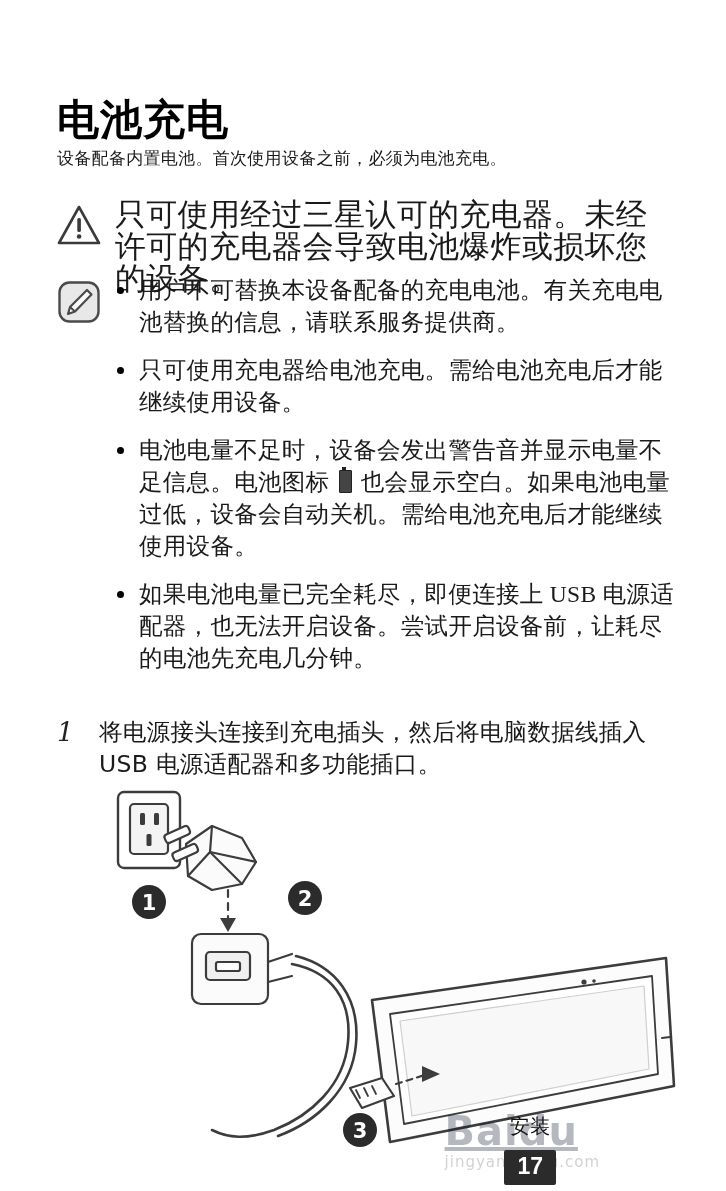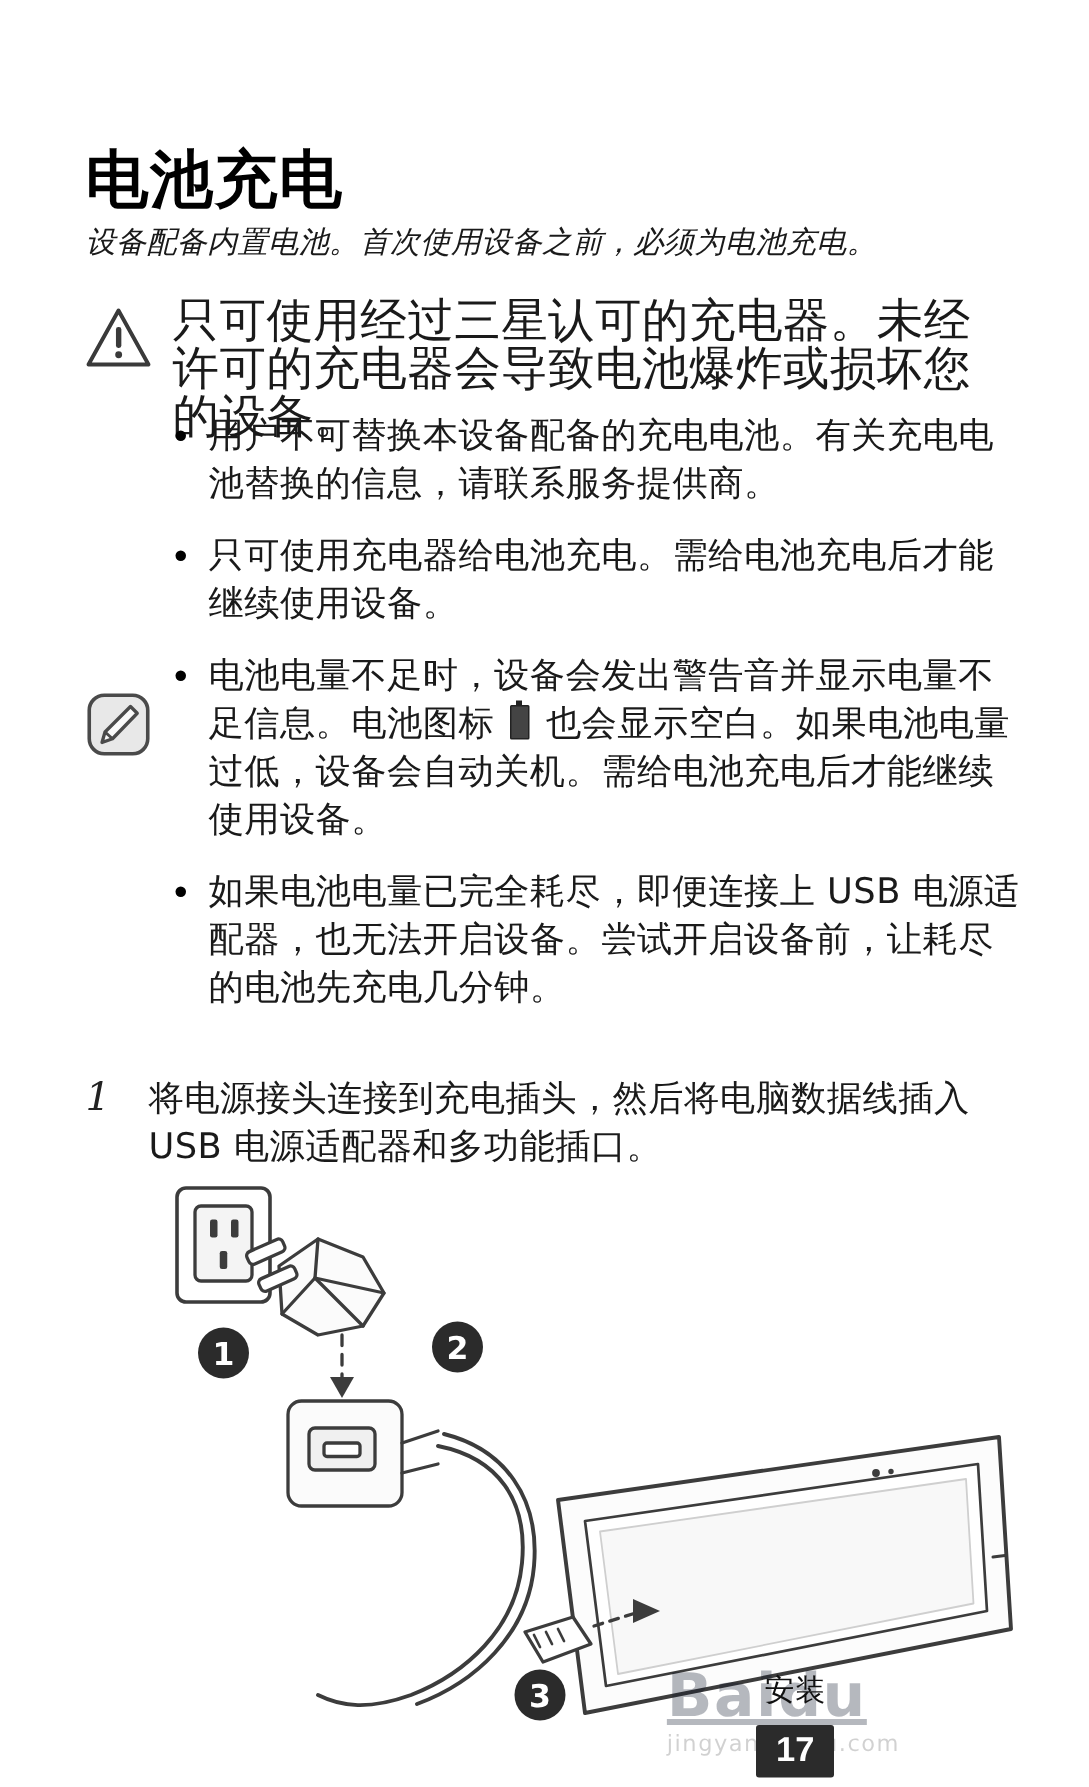--- a/index.html
+++ b/index.html
@@ -28,24 +28,23 @@
     font-size: 42px;
     font-weight: bold;
     letter-spacing: 1px;
     color: #000;
   }
   .intro {
     position: absolute;
     left: 57px;
     top: 110px;
     width: 615px;
-    font-size: 20px;
+    font-size: 17px;
     line-height: 31px;
     letter-spacing: 0.3px;
-    font-style: italic;
   }
   
   .warn-block {
     position: absolute;
     left: 57px;
     top: 182px;
     width: 615px;
     display: flex;
     align-items: flex-start;
   }
@@ -61,21 +60,22 @@
     padding-left: 14px;
     letter-spacing: 0.3px;
   }
   
   .note-block {
     position: absolute;
     left: 57px;
     top: 258px;
     width: 625px;
     display: flex;
-    align-items: center;
+    align-items: flex-start;
+    font-family: Liberation Serif, serif;
   }
   .note-icon {
     width: 44px;
     flex: 0 0 44px;
     margin-top: 6px;
   }
   .note-list {
     flex: 1;
     padding-left: 14px;
     margin: 0;

